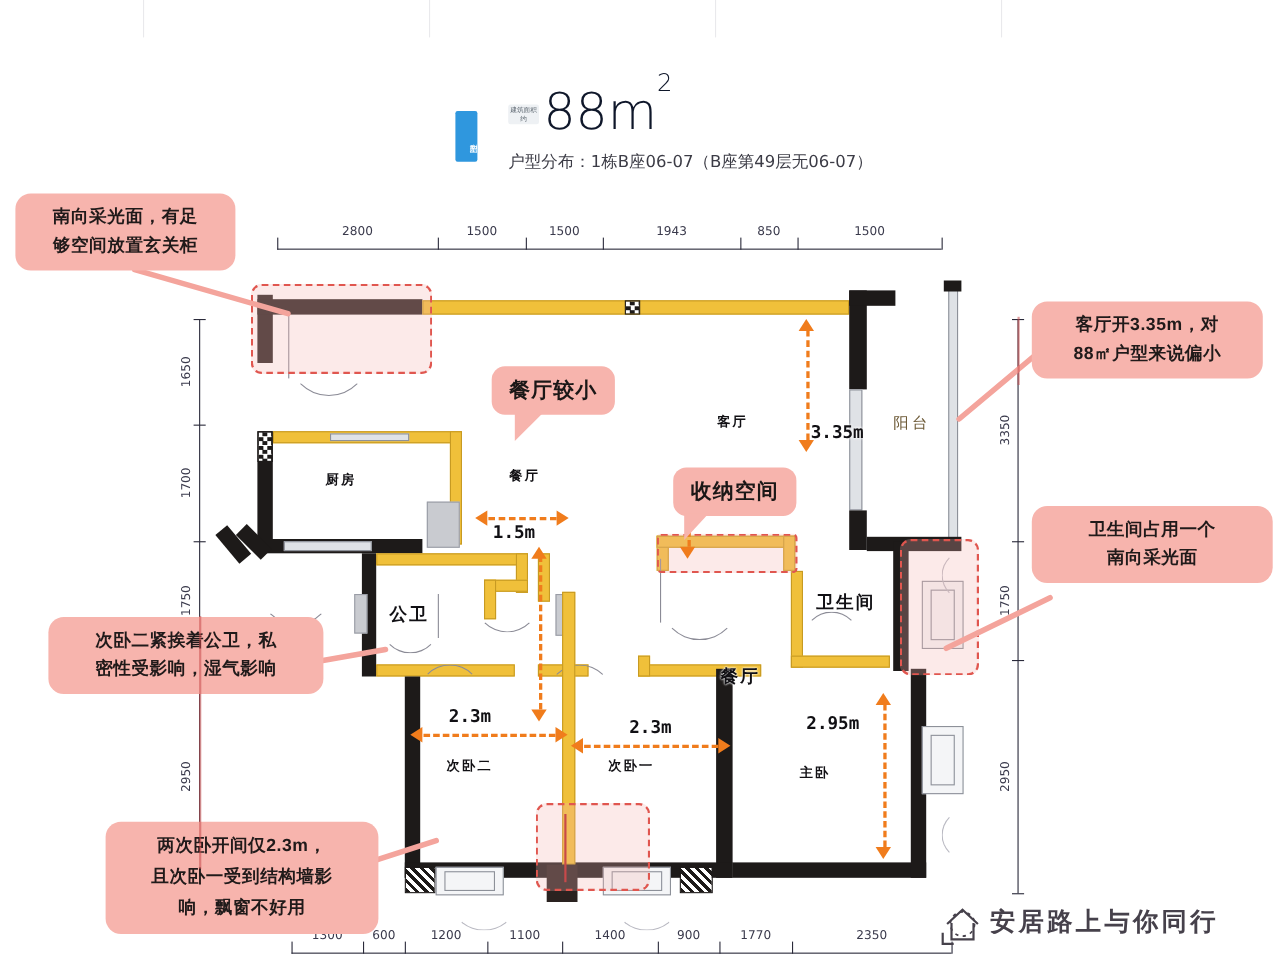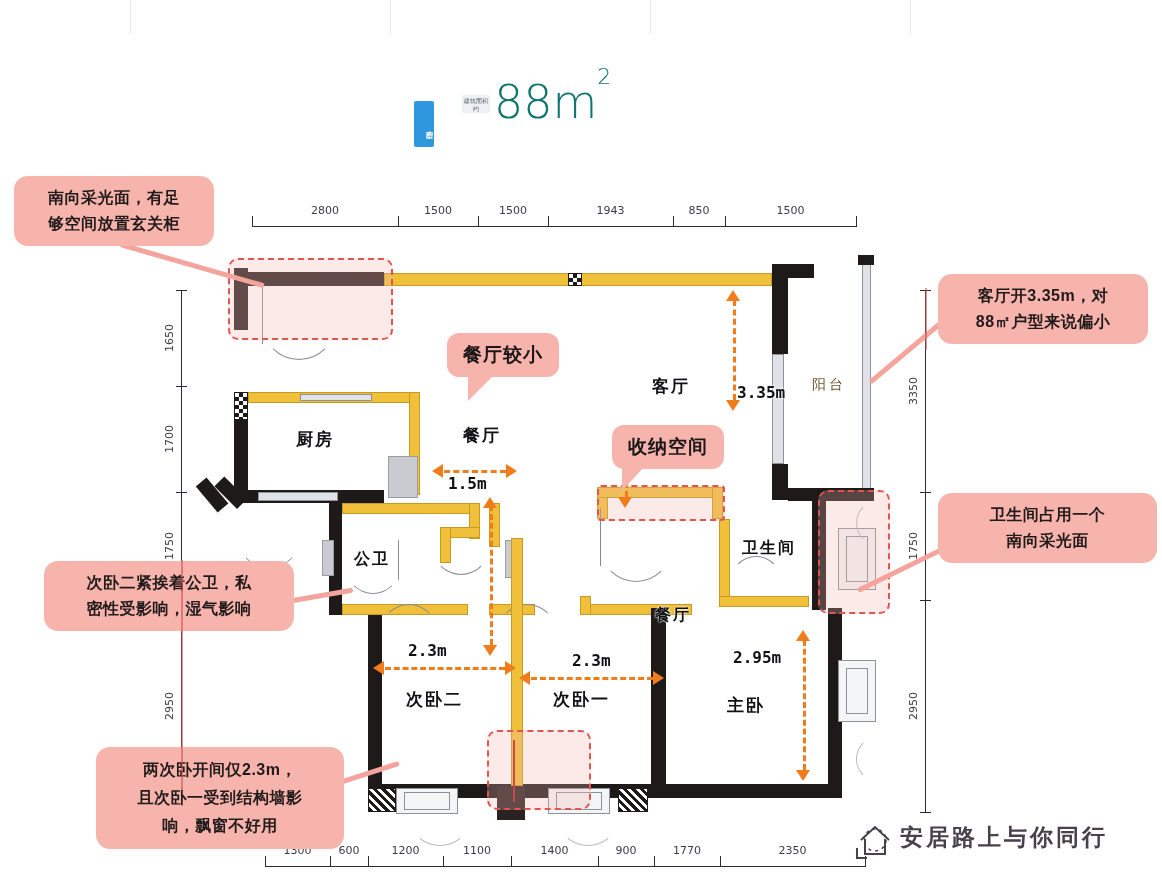--- a/index.html
+++ b/index.html
@@ -30,21 +30,21 @@
     writing-mode:vertical-rl;letter-spacing:1px;
   }
   .hdr-areatag{
     position:absolute;left:462px;top:95px;
     width:28px;height:18px;background:#eef1f4;border-radius:2px;
     color:#56606a;font-size:6px;line-height:8px;text-align:center;
     padding-top:2px;box-sizing:border-box;letter-spacing:0px;
   }
   .hdr-area{
     position:absolute;left:494px;top:72px;
-    font-size:46px;line-height:46px;color:#0f766e;font-weight:300;
+    font-size:46px;line-height:46px;color:#0f172a;font-weight:300;
     font-family:"DejaVu Sans",sans-serif;white-space:nowrap;
   }
   .hdr-area sup{font-size:22px;top:-18px;position:relative;}
   .hdr-dist{
     position:absolute;left:462px;top:138px;
     font-size:15px;color:#3c3c46;white-space:nowrap;
     font-family:"DejaVu Sans",sans-serif;
   }
 
   
@@ -78,21 +78,21 @@
       repeating-conic-gradient(#1d1a19 0% 25%, #ffffff 0% 50%) 0 0/8px 8px;
     border:1px solid #1d1a19;box-sizing:border-box;
   }
   .win{position:absolute;background:#dfe2e6;border:1px solid #8d9199;box-sizing:border-box;}
   .bay{position:absolute;border:1px solid #8d9199;background:#f4f5f7;box-sizing:border-box;}
   .doorarc{position:absolute;border:1px solid #8b8b96;border-radius:50%;background:transparent;}
   .leaf{position:absolute;background:#8b8b96;}
 
   
   .room{
-    position:absolute;font-size:17px;font-weight:700;color:#111014;
+    position:absolute;font-size:12px;font-weight:700;color:#111014;
     white-space:nowrap;letter-spacing:2px;
     text-shadow:0 0 2px #fff,0 0 2px #fff;
   }
   .room.sm{font-size:16px;}
   .room.balcony{font-size:14px;font-weight:400;color:#6d5a37;letter-spacing:3px;}
 
   
   .mline{position:absolute;}
   .mline.h{height:0;border-top:3px dashed #f07c1c;}
   .mline.v{width:0;border-left:3px dashed #f07c1c;}
@@ -145,20 +145,21 @@
   <div class="rule" style="left:130px;"></div>
   <div class="rule" style="left:390px;"></div>
   <div class="rule" style="left:650px;"></div>
   <div class="rule" style="left:910px;"></div>
 
   <div class="hdr-badge">户型图</div>
   <div class="hdr-areatag">建筑面积约</div>
   <div class="hdr-area">
     <span>88m</span><sup>2</sup>
   </div>
+  <div class="hdr-dist">户型分布：1栋B座06-07（B座第49层无06-07）</div>
 
   <div>
     <div class="dimline h" style="left:252px;top:226px;width:604px;"></div>
     <div class="tick v" style="left:252px;top:216px;"></div>
     <div class="tick v" style="left:398px;top:216px;"></div>
     <div class="tick v" style="left:478px;top:216px;"></div>
     <div class="tick v" style="left:548px;top:216px;"></div>
     <div class="tick v" style="left:673px;top:216px;"></div>
     <div class="tick v" style="left:725px;top:216px;"></div>
     <div class="tick v" style="left:856px;top:216px;"></div>
@@ -387,21 +388,21 @@
   </div>
 
   <div>
     <div class="leader" style="left:870px;top:380px;width:118px;transform:rotate(-40deg);"></div>
     <div class="note" style="left:938px;top:274px;width:210px;white-space:pre-line;">客厅开3.35m，对
 88㎡户型来说偏小</div>
   </div>
 
   <div>
     <div class="leader" style="left:858px;top:588px;width:110px;transform:rotate(-26deg);"></div>
-    <div class="note" style="left:938px;top:493px;width:219px;white-space:pre-line;">卫生间占用一个
+    <div class="note" style="left:938px;top:460px;width:219px;white-space:pre-line;">卫生间占用一个
 南向采光面</div>
   </div>
 
   <div>
     <div class="leader" style="left:282px;top:600px;width:72px;transform:rotate(-10deg);"></div>
     <div class="note" style="left:44px;top:561px;width:250px;white-space:pre-line;">次卧二紧挨着公卫，私
 密性受影响，湿气影响</div>
   </div>
 
   <div>

